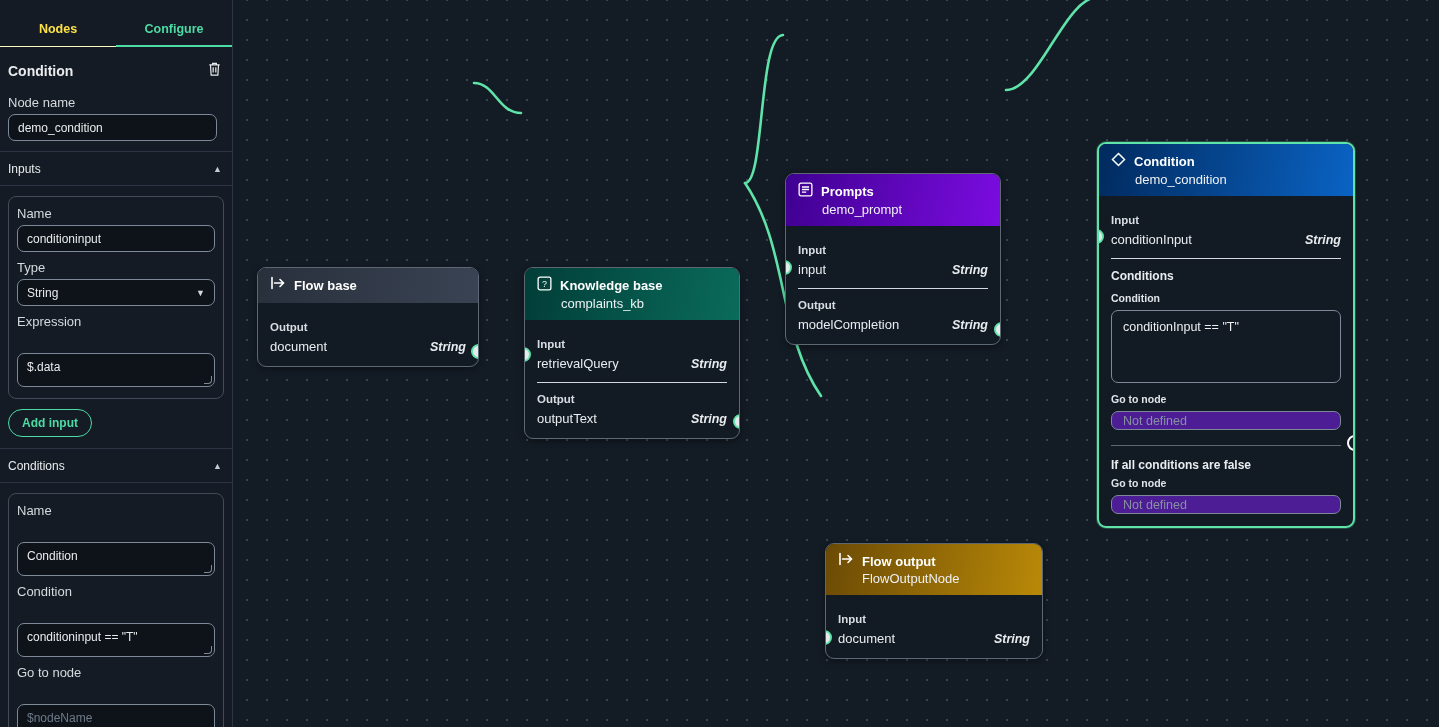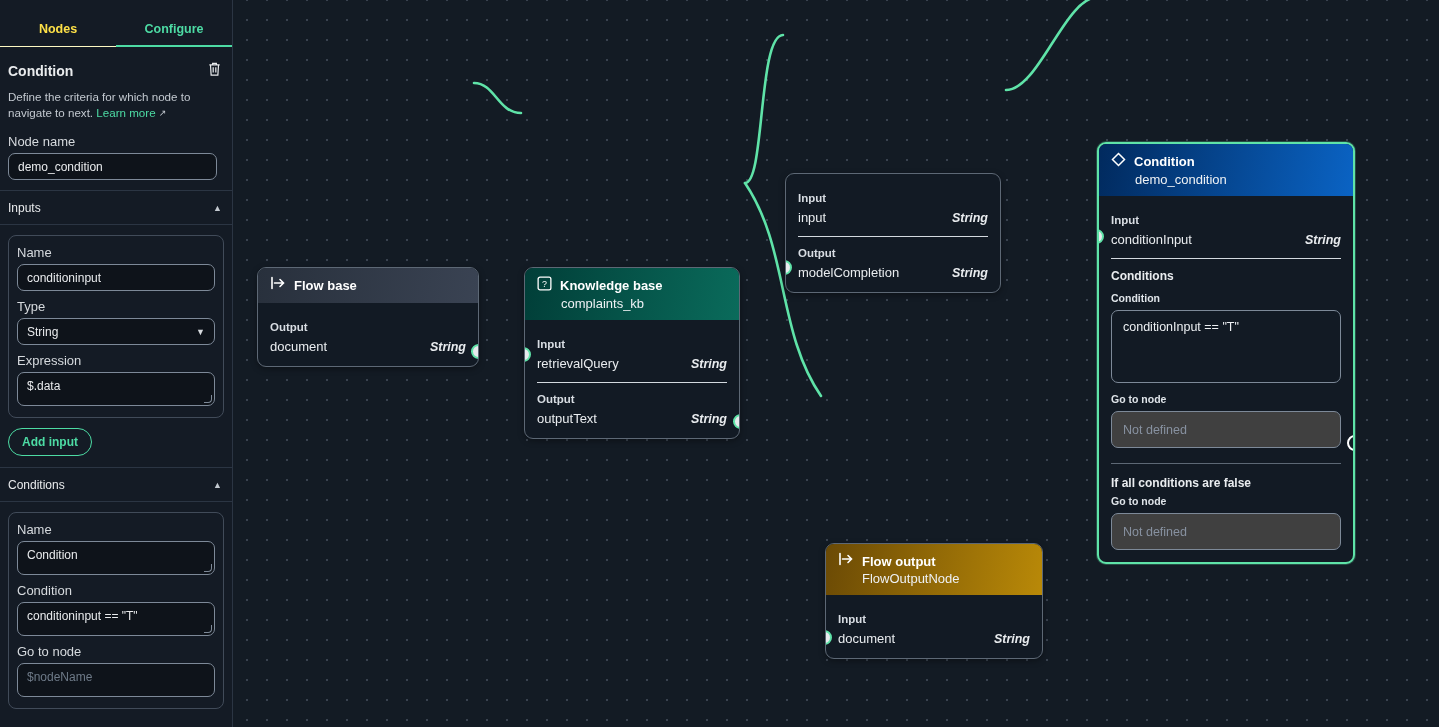--- a/index.html
+++ b/index.html
@@ -76,21 +76,21 @@
   }
   .card .fld-label { padding-left: 0; padding-right: 0; }
   .card .inp { width: 100%; margin: 0; }
   .ta {
     display: block; width: 100%; resize: none; overflow: hidden;
     background: #0e131a; border: 1px solid #7d8998; border-radius: 7px;
     color: #e9ebed; font-size: 12px; font-family: inherit;
     padding: 6px 9px; height: 34px; outline: none;
   }
   .ta::placeholder { color: #6e7a88; }
-  .ta-wrap { position: relative; }
+  .ta-wrap { position: relative; margin-top: 20px; }
   .ta-grip {
     position: absolute; right: 3px; bottom: 3px; width: 8px; height: 8px;
     border-right: 1px solid #7d8998; border-bottom: 1px solid #7d8998;
     border-bottom-right-radius: 4px; pointer-events: none;
   }
   .mb { margin-bottom: 8px; }
 
   .sel-wrap { position: relative; }
   .sel-caret {
     position: absolute; right: 10px; top: 50%; transform: translateY(-50%);
@@ -140,22 +140,22 @@
   .head-cond    { background: linear-gradient(100deg, #012a5e 0%, #0a63c4 100%); }
   .head-flowout { background: linear-gradient(100deg, #6b4a05 0%, #b98908 100%); }
 
   .cond-sec-title { font-size: 12px; font-weight: bold; color: #e9ecef; margin-bottom: 9px; }
   .cond-sm { font-size: 10.5px; font-weight: bold; color: #dfe4e9; margin-bottom: 6px; }
   .cond-box {
     border: 1px solid #7d8998; border-radius: 7px; background: #121a24;
     padding: 9px 11px; height: 73px; color: #eceff2; font-size: 12.5px;
   }
   .cond-inp {
-    border: 1px solid #7d8998; border-radius: 7px; background: #404040;
-    padding: 8px 11px; height: 37px; color: #8791a0; font-size: 12.5px;
+    border: 1px solid #7d8998; border-radius: 7px; background: #4c1d95;
+    padding: 8px 11px; height: 19px; color: #8791a0; font-size: 12.5px;
     display: flex; align-items: center;
   }
 
   
   .handle {
     position: absolute; width: 15px; height: 15px; border-radius: 50%;
     border: 2px solid #5fe3a8; background: #e7eaed; z-index: 6;
   }
   .handle.open { background: #121a24; border: 2.5px solid #ffffff; width: 16px; height: 16px; }
 </style>
@@ -174,25 +174,20 @@
 
     <div class="sec-title-row">
       <div class="sec-title">Condition</div>
       <span class="trash">
         <svg width="15" height="16" viewBox="0 0 16 17" fill="none" stroke="#e9ebed" stroke-width="1.3">
           <path d="M2.5 4h11M6 4V2.4h4V4M3.7 4l.7 11h7.2l.7-11M6.6 6.6v5.6M9.4 6.6v5.6"></path>
         </svg>
       </span>
     </div>
 
-    <div class="desc">
-      <span>Define the criteria for which node to navigate to next.</span>
-      <a class="lnk" href="#">Learn more</a>
-      <span class="ext">↗</span>
-    </div>
 
     <div style="height:14px"></div>
     <div class="fld-label">Node name</div>
     <input class="inp" value="demo_condition" style="">
 
     <div style="height:10px"></div>
     <div class="acc">
       <span class="acc-lbl">Inputs</span>
       <span class="caret">▲</span>
     </div>
@@ -299,20 +294,32 @@
         <div class="io-row">
           <span class="io-name">outputText</span>
           <span class="io-type">String</span>
         </div>
       </div>
       <span class="handle" style="left:-9px; top:79px;"></span>
       <span class="handle" style="right:-9px; top:146px;"></span>
     </div>
 
     <div class="node" style="left:552px; top:173px; width:216px;">
+      <div class="n-head head-prompt">
+        <div class="n-head-row">
+          <span>
+            <svg width="15" height="15" viewBox="0 0 16 16" fill="none" stroke="#fff" stroke-width="1.4">
+              <rect x="1.2" y="1.2" width="13.6" height="13.6" rx="2"></rect>
+              <path d="M4.2 5.3h7.6M4.2 8h7.6M4.2 10.7h4.6"></path>
+            </svg>
+          </span>
+          <span class="n-title">Prompts</span>
+        </div>
+        <div class="n-sub">demo_prompt</div>
+      </div>
       <div class="n-body">
         <div class="io-label">Input</div>
         <div class="io-row">
           <span class="io-name">input</span>
           <span class="io-type">String</span>
         </div>
         <div class="n-div"></div>
         <div class="io-label">Output</div>
         <div class="io-row">
           <span class="io-name">modelCompletion</span>

